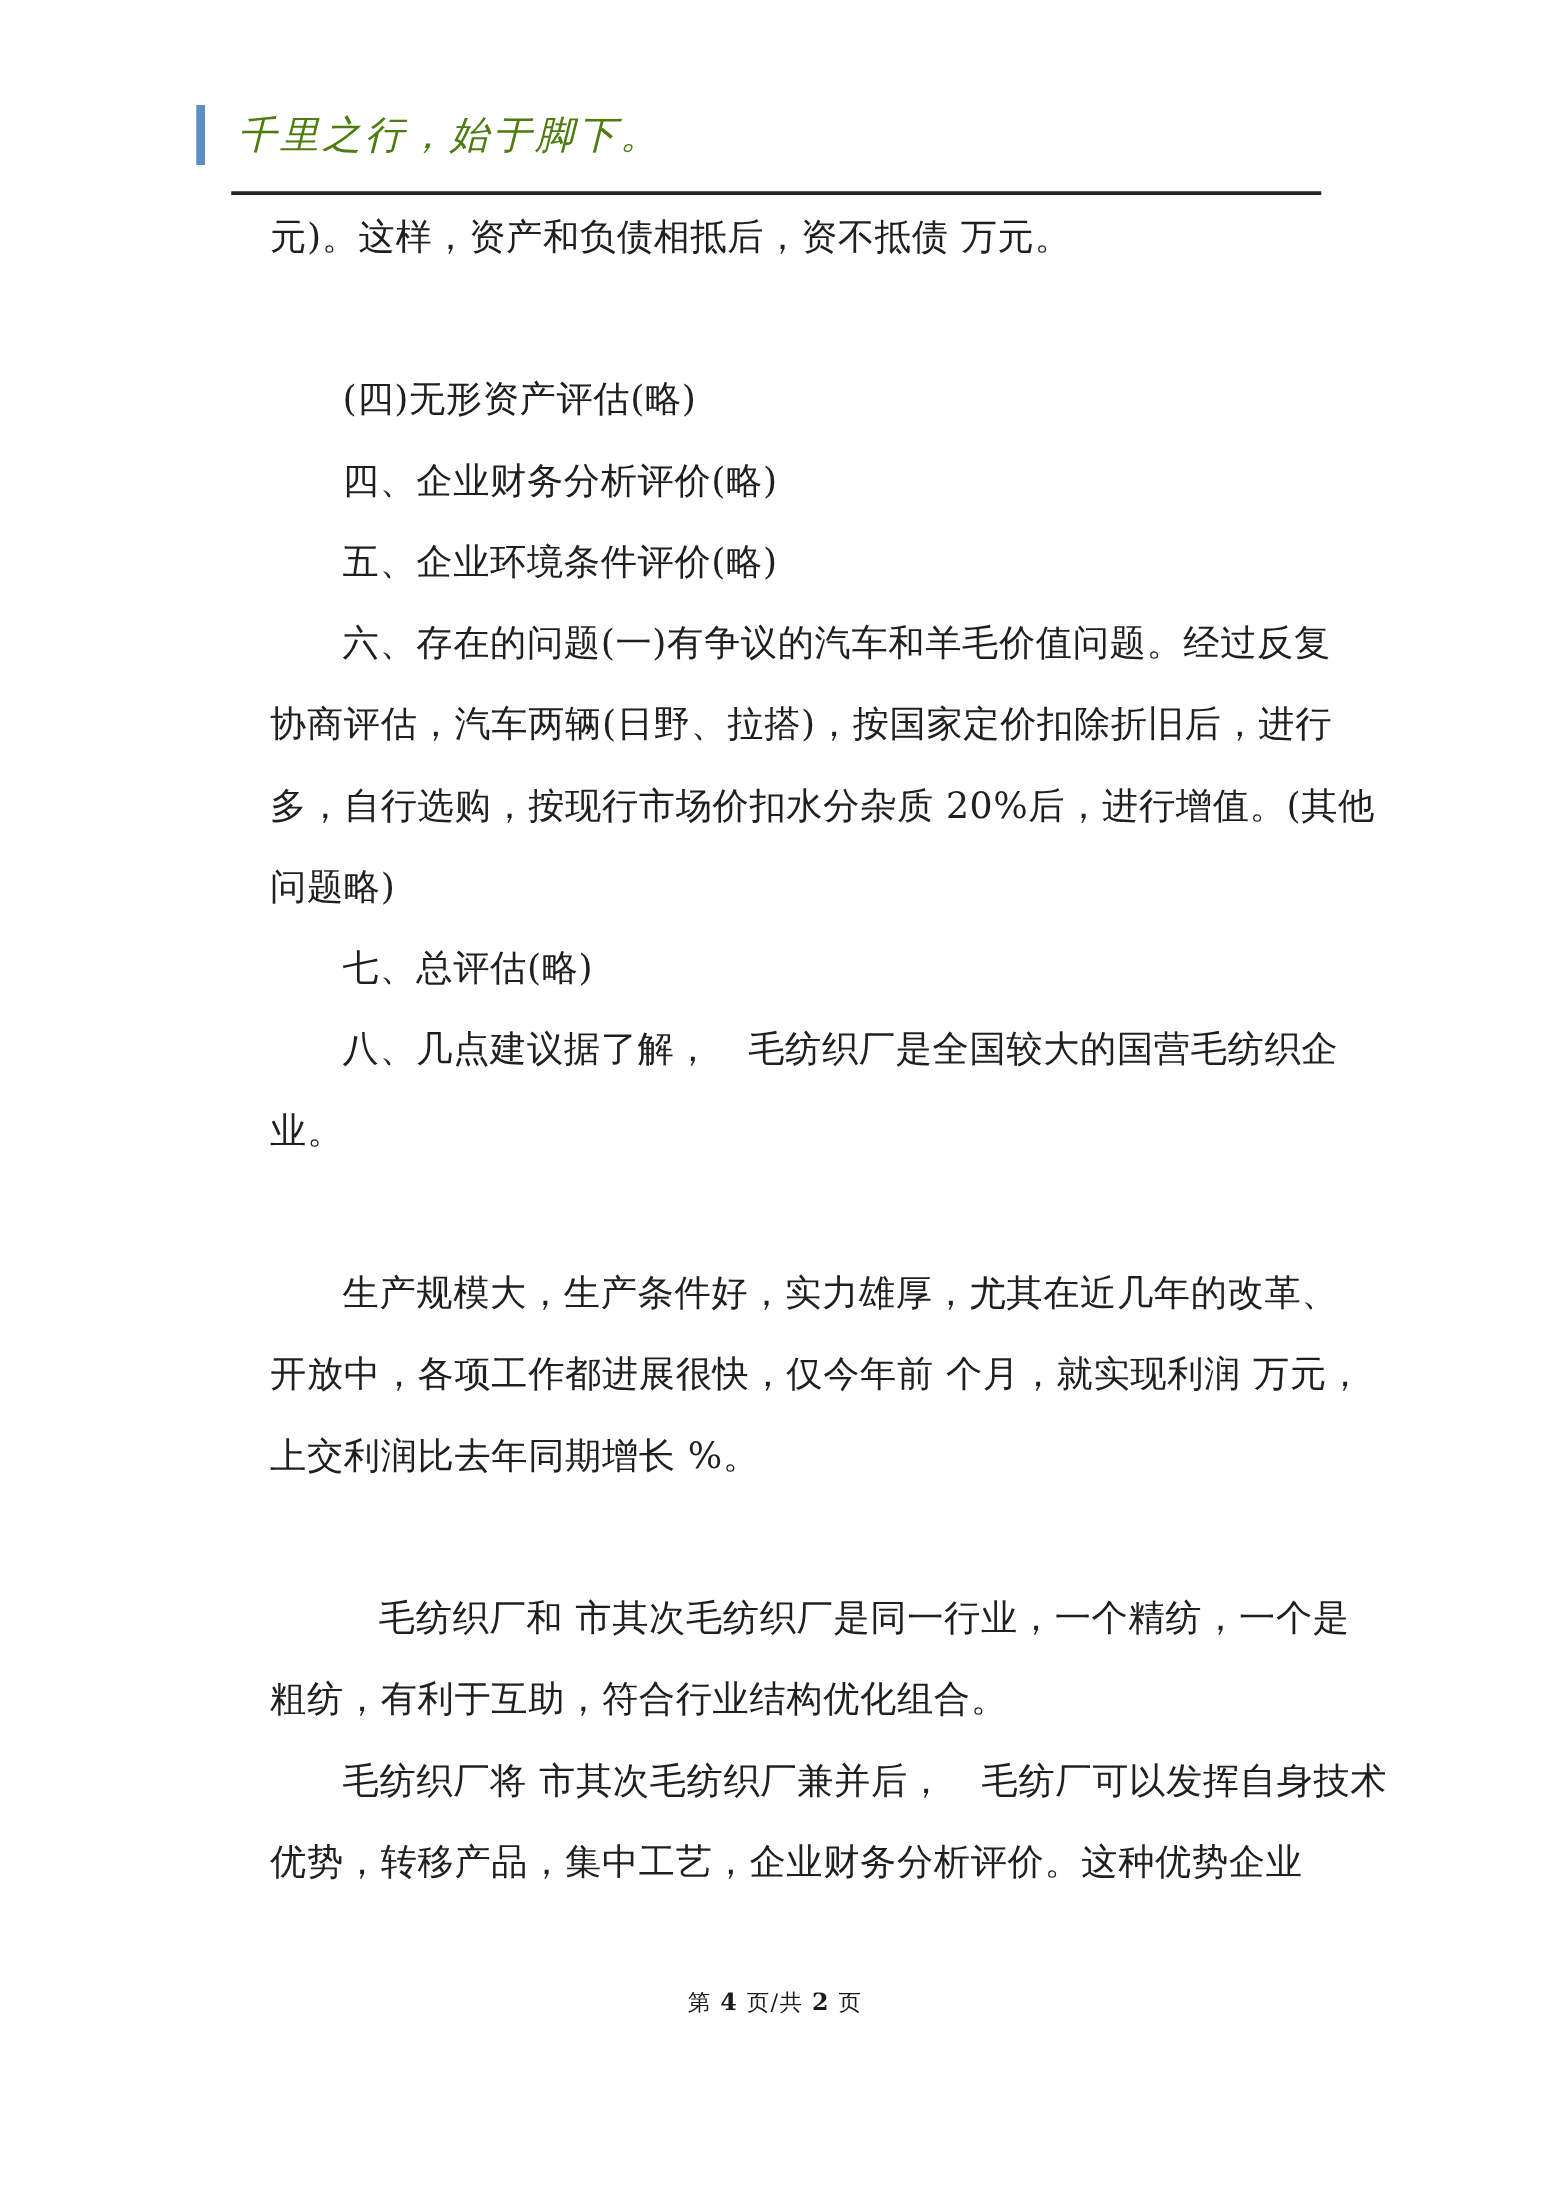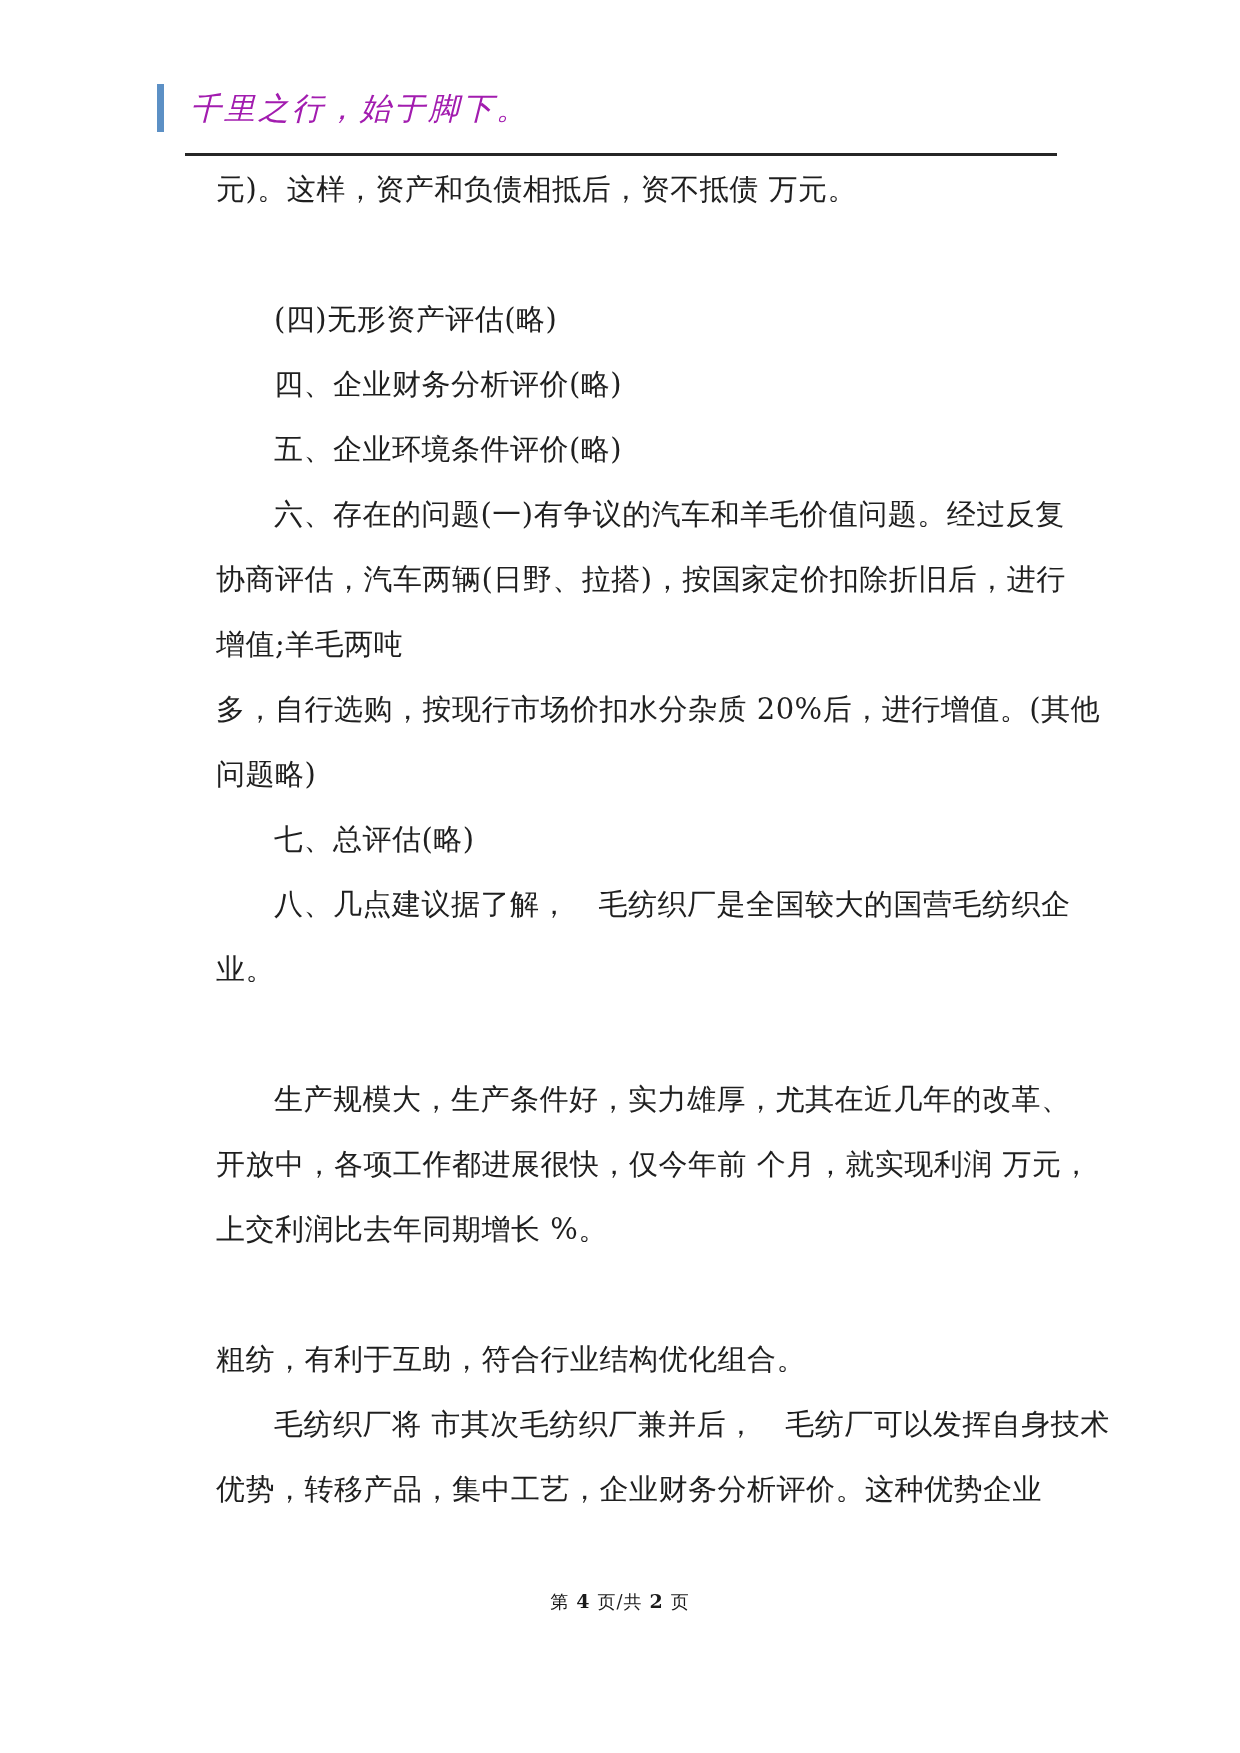--- a/index.html
+++ b/index.html
@@ -24,21 +24,21 @@
   }
   .header-motto {
     position: absolute;
     left: 190px;
     top: 84px;
     height: 48px;
     line-height: 48px;
     font-size: 31px;
     font-style: italic;
     letter-spacing: 3px;
-    color: #a21caf;
+    color: #4d7c0f;
     white-space: nowrap;
   }
   .header-rule {
     position: absolute;
     left: 185px;
     top: 153px;
     width: 872px;
     height: 3px;
     background: #262626;
   }
@@ -90,31 +90,31 @@
   <div class="header-rule"></div>
 
   <div class="doc-body">
     <div class="line ind0">元)。这样，资产和负债相抵后，资不抵债 万元。</div>
     <div class="line ind0"></div>
     <div class="line ind2">(四)无形资产评估(略)</div>
     <div class="line ind2">四、企业财务分析评价(略)</div>
     <div class="line ind2">五、企业环境条件评价(略)</div>
     <div class="line ind2">六、存在的问题(一)有争议的汽车和羊毛价值问题。经过反复</div>
     <div class="line ind0">协商评估，汽车两辆(日野、拉搭)，按国家定价扣除折旧后，进行</div>
-    <div class="line ind0">增值;羊毛两吨</div>
     <div class="line ind0">多，自行选购，按现行市场价扣水分杂质 20%后，进行增值。(其他</div>
     <div class="line ind0">问题略)</div>
     <div class="line ind2">七、总评估(略)</div>
     <div class="line ind2">八、几点建议据了解，　毛纺织厂是全国较大的国营毛纺织企</div>
     <div class="line ind0">业。</div>
     <div class="line ind0"></div>
     <div class="line ind2">生产规模大，生产条件好，实力雄厚，尤其在近几年的改革、</div>
     <div class="line ind0">开放中，各项工作都进展很快，仅今年前 个月，就实现利润 万元，</div>
     <div class="line ind0">上交利润比去年同期增长 %。</div>
     <div class="line ind0"></div>
+    <div class="line ind3">毛纺织厂和 市其次毛纺织厂是同一行业，一个精纺，一个是</div>
     <div class="line ind0">粗纺，有利于互助，符合行业结构优化组合。</div>
     <div class="line ind2">毛纺织厂将 市其次毛纺织厂兼并后，　毛纺厂可以发挥自身技术</div>
     <div class="line ind0">优势，转移产品，集中工艺，企业财务分析评价。这种优势企业</div>
   </div>
 
   <div class="page-footer">
     <span>第</span>
     <span class="num">4</span>
     <span>页/共</span>
     <span class="num">2</span>

